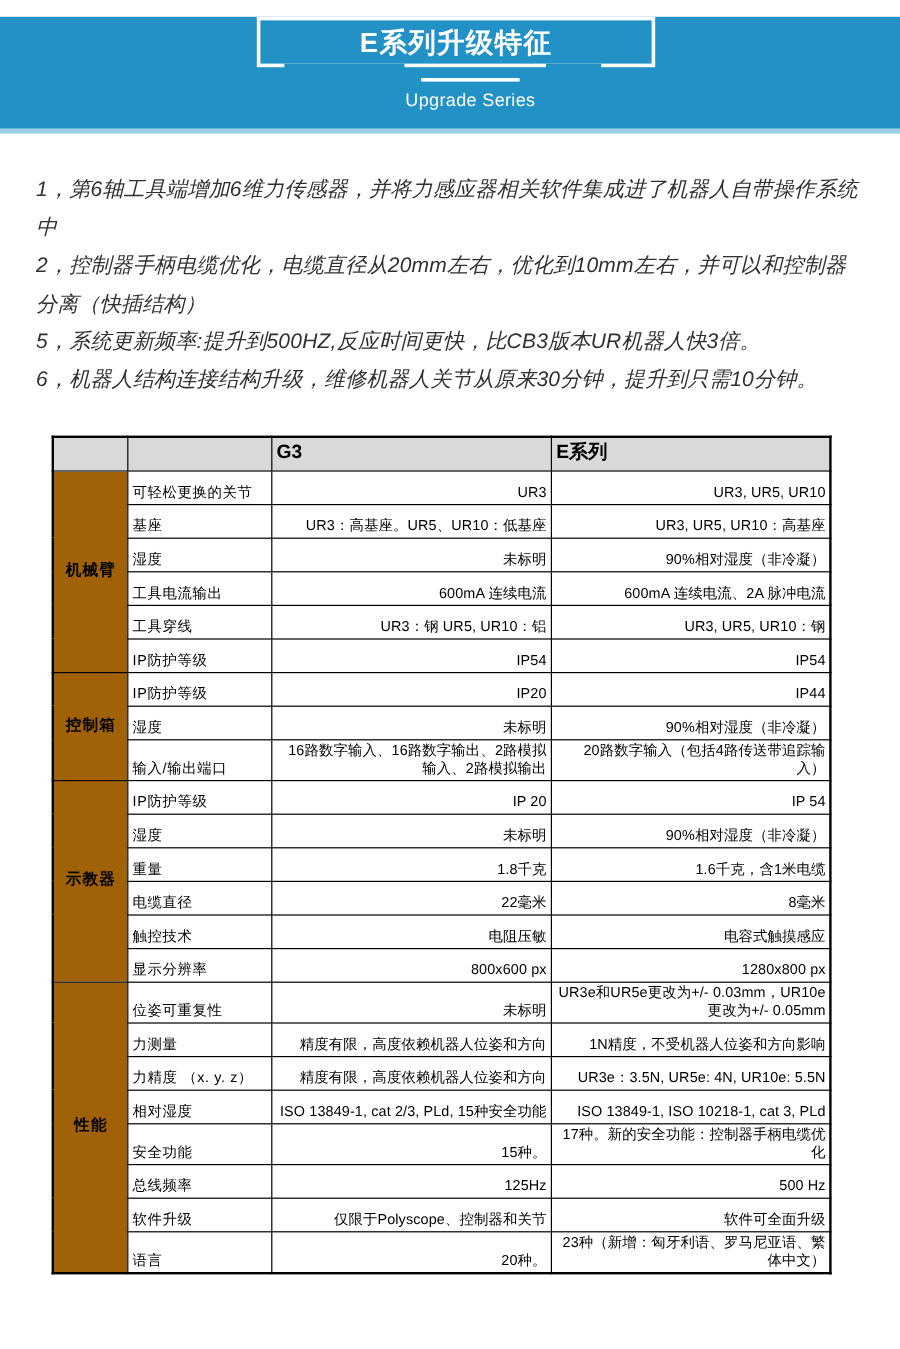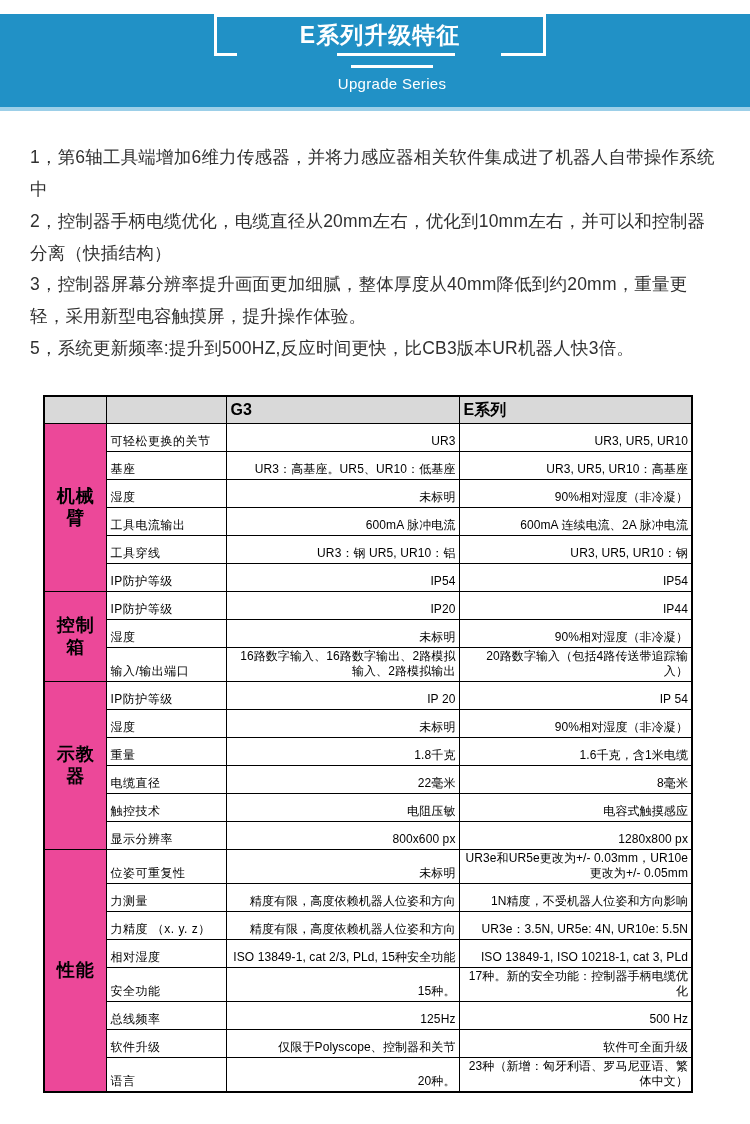--- a/index.html
+++ b/index.html
@@ -56,20 +56,21 @@
     color:#ffffff;
     font-size:15px;
     text-align:center;
     margin-top:7px;
     transform:translateX(17px);
     letter-spacing:0.3px;
   }
   
   .features{
     margin:31px 28px 0 30px;
+    font-style:italic;
   }
   .features p{
     margin:0;
     font-size:17.5px;
     line-height:1.82;
     color:#303030;
     letter-spacing:0.2px;
   }
   
   table.spec{
@@ -93,45 +94,45 @@
   tr.header-row td{
     background:var(--header-gray);
     vertical-align:middle;
     font-weight:bold;
     font-size:16px;
   }
   td.group-cell{
     vertical-align:middle !important;
     text-align:center;
     font-weight:bold;
-    font-size:18px;
+    font-size:13px;
     letter-spacing:1px;
-    background:#ec4899;
+    background:#a16207;
   }
   td.label-cell{letter-spacing:0.5px;}
   td.value-cell{letter-spacing:0.1px;text-align:right;}
 </style>
 </head>
 <body>
 
 <div class="banner">
   <div class="title-box">
     <div class="title">E系列升级特征</div>
     <div class="border-gap gap-left"></div>
     <div class="border-gap gap-right"></div>
   </div>
   <div class="title-underline"></div>
   <div class="subtitle">Upgrade Series</div>
 </div>
 
 <div class="features">
   <p>1，第6轴工具端增加6维力传感器，并将力感应器相关软件集成进了机器人自带操作系统中</p>
   <p>2，控制器手柄电缆优化，电缆直径从20mm左右，优化到10mm左右，并可以和控制器分离（快插结构）</p>
-  <p>3，控制器屏幕分辨率提升画面更加细腻，整体厚度从40mm降低到约20mm，重量更轻，采用新型电容触摸屏，提升操作体验。</p>
   <p>5，系统更新频率:提升到500HZ,反应时间更快，比CB3版本UR机器人快3倍。</p>
+  <p>6，机器人结构连接结构升级，维修机器人关节从原来30分钟，提升到只需10分钟。</p>
 </div>
 
 <table class="spec">
   <colgroup>
     <col style="width:62px">
     <col style="width:120px">
     <col style="width:233px">
     <col style="width:233px">
   </colgroup>
   <tbody id="spec-tbody">
@@ -152,21 +153,21 @@
         <td class="value-cell">UR3：高基座。UR5、UR10：低基座</td>
         <td class="value-cell">UR3, UR5, UR10：高基座</td>
       </tr>
       <tr>
         <td class="label-cell">湿度</td>
         <td class="value-cell">未标明</td>
         <td class="value-cell">90%相对湿度（非冷凝）</td>
       </tr>
       <tr>
         <td class="label-cell">工具电流输出</td>
-        <td class="value-cell">600mA 脉冲电流</td>
+        <td class="value-cell">600mA 连续电流</td>
         <td class="value-cell">600mA 连续电流、2A 脉冲电流</td>
       </tr>
       <tr>
         <td class="label-cell">工具穿线</td>
         <td class="value-cell">UR3：钢 UR5, UR10：铝</td>
         <td class="value-cell">UR3, UR5, UR10：钢</td>
       </tr>
       <tr>
         <td class="label-cell">IP防护等级</td>
         <td class="value-cell">IP54</td>

